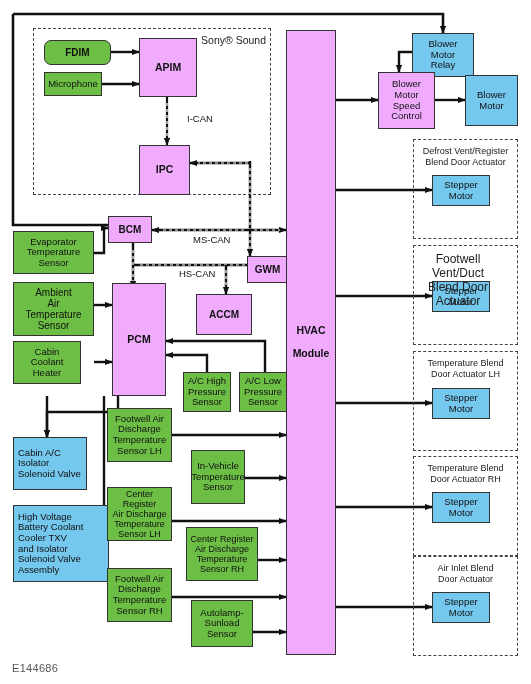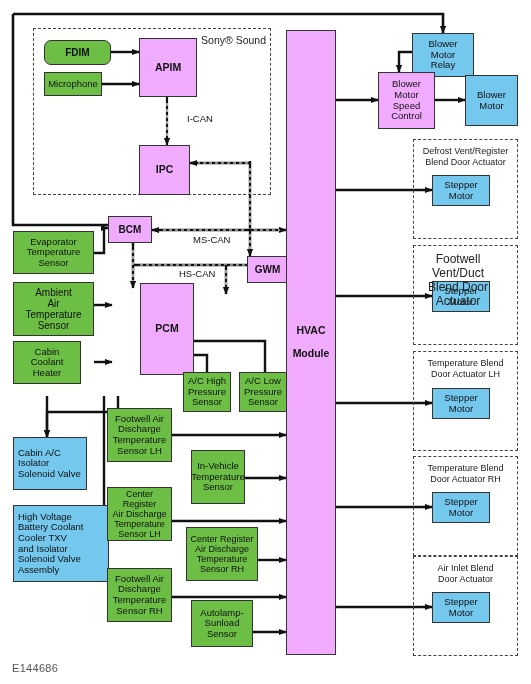--- a/index.html
+++ b/index.html
@@ -146,21 +146,24 @@
     <span>IPC</span>
   </div>
   <div class="buslabel" style="left:174px;top:113px;font-size:9.5px;">I-CAN</div>
 
   <div class="box yellow" style="left:108px;top:216px;width:44px;height:27px;font-size:10px;font-weight:bold;">
     <span>BCM</span>
   </div>
   <div class="box yellow" style="left:236px;top:256px;width:41px;height:27px;font-size:10px;font-weight:bold;margin-left:11px;">
     <span>GWM</span>
   </div>
-  <div class="box yellow" style="left:112px;top:283px;width:54px;height:92px;font-size:10.5px;font-weight:bold;margin-left:28px;">
+  <div class="box yellow" style="left:196px;top:294px;width:56px;height:41px;font-size:10px;font-weight:bold;">
+    <span>ACCM</span>
+  </div>
+  <div class="box yellow" style="left:112px;top:283px;width:54px;height:113px;font-size:10.5px;font-weight:bold;">
     <span>PCM</span>
   </div>
 
   <div class="buslabel" style="left:180px;top:234px;font-size:9.5px;">MS-CAN</div>
   <div class="buslabel" style="left:166px;top:268px;font-size:9.5px;">HS-CAN</div>
 
   <div class="box green multi" style="left:13px;top:231px;width:81px;height:43px;font-size:9.5px;">
     <span>Evaporator<br>Temperature<br>Sensor</span>
   </div>
   <div class="box green" style="left:13px;top:282px;width:81px;height:54px;font-size:10px;">

